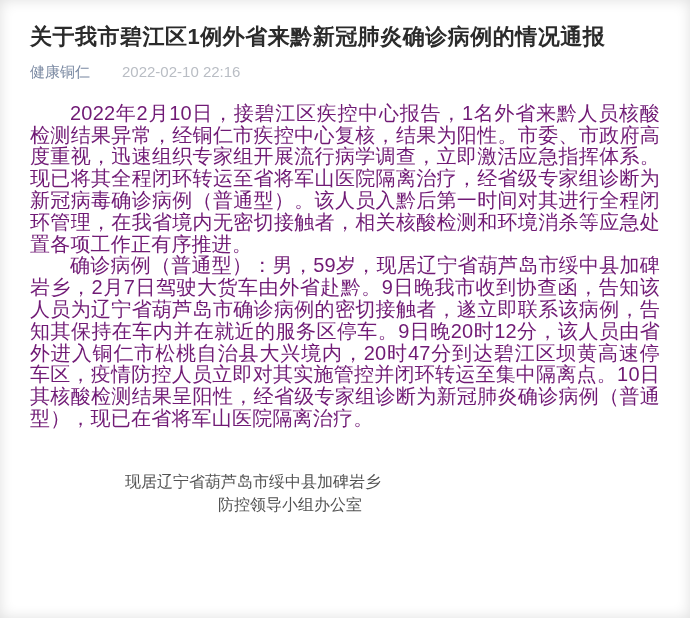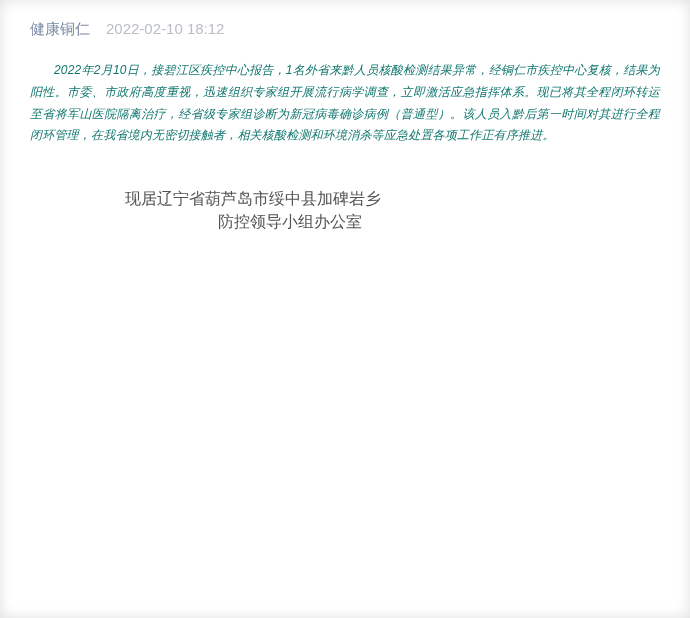--- a/index.html
+++ b/index.html
@@ -21,61 +21,62 @@
     font-size: 22px;
     line-height: 1.22;
     font-weight: bold;
     color: #2b2b2b;
     letter-spacing: 0.5px;
   }
 
   .meta {
     display: flex;
     align-items: baseline;
-    gap: 16px;
+    gap: 32px;
     font-size: 15px;
     margin-bottom: 21px;
   }
   .source { color: #7b8aa3; cursor: pointer; }
   .time   { color: #b9bdc4; }
 
   .body-text {
-    font-size: 12px;
+    font-size: 20px;
     line-height: 21.8px;
-    color: #0f766e;
+    color: #701a75;
     text-align: justify;
     letter-spacing: 0.2px;
-    font-style: italic;
   }
   .body-text p { margin: 0; text-indent: 2em; }
 
   .signature {
     margin-top: 40px;
     margin-left: 95px;
     width: fit-content;
     font-size: 16px;
     line-height: 23px;
     color: #525252;
   }
   .sig-l2 { margin-left: 93px; }
 </style>
 </head>
 <body>
 
 <div class="page">
   <div class="content">
 
+    <h1 class="title">关于我市碧江区1例外省来黔新冠肺炎确诊病例的情况通报</h1>
 
     <div class="meta">
       <span class="source">健康铜仁</span>
-      <span class="time">2022-02-10 18:12</span>
+      <span class="time">2022-02-10 22:16</span>
     </div>
 
     <div class="body-text">
       <p>2022年2月10日，接碧江区疾控中心报告，1名外省来黔人员核酸检测结果异常，经铜仁市疾控中心复核，结果为阳性。市委、市政府高度重视，迅速组织专家组开展流行病学调查，立即激活应急指挥体系。现已将其全程闭环转运至省将军山医院隔离治疗，经省级专家组诊断为新冠病毒确诊病例（普通型）。该人员入黔后第一时间对其进行全程闭环管理，在我省境内无密切接触者，相关核酸检测和环境消杀等应急处置各项工作正有序推进。</p>
+      <p>确诊病例（普通型）：男，59岁，现居辽宁省葫芦岛市绥中县加碑岩乡，2月7日驾驶大货车由外省赴黔。9日晚我市收到协查函，告知该人员为辽宁省葫芦岛市确诊病例的密切接触者，遂立即联系该病例，告知其保持在车内并在就近的服务区停车。9日晚20时12分，该人员由省外进入铜仁市松桃自治县大兴境内，20时47分到达碧江区坝黄高速停车区，疫情防控人员立即对其实施管控并闭环转运至集中隔离点。10日其核酸检测结果呈阳性，经省级专家组诊断为新冠肺炎确诊病例（普通型），现已在省将军山医院隔离治疗。</p>
     </div>
 
     <div class="signature">
       <div class="sig-l1">现居辽宁省葫芦岛市绥中县加碑岩乡</div>
       <div class="sig-l2">防控领导小组办公室</div>
 
     </div>
 
   </div>
 </div>

